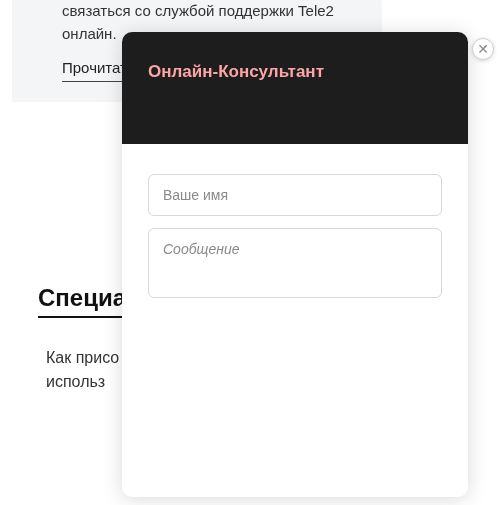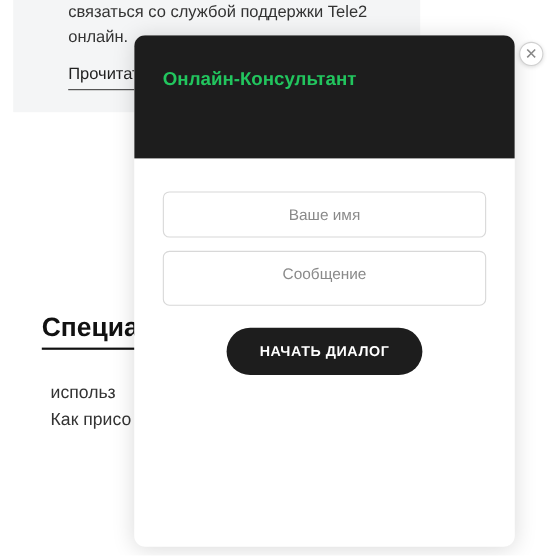--- a/index.html
+++ b/index.html
@@ -55,21 +55,21 @@
     height: 465px;
     background: #fff;
     border-radius: 10px;
     box-shadow: 0 2px 20px rgba(0,0,0,0.15);
     display: flex;
     flex-direction: column;
     overflow: hidden;
   }
   .chat-header {
     background: #1d1d1d;
-    color: #22c55e;
+    color: #fca5a5;
     padding: 30px 10px 30px 26px;
   }
   .chat-title {
     font-size: 17px;
     font-weight: 700;
     margin-bottom: 32px;
   }
   .chat-instruction {
     font-size: 14px;
     font-weight: 700;
@@ -84,28 +84,28 @@
   }
   .chat-input, .chat-textarea {
     width: 100%;
     border: 1px solid #d8d8d8;
     border-radius: 6px;
     padding: 12px 14px;
     font-size: 14px;
     color: #333;
     font-family: inherit;
     outline: none;
-    text-align: center;
   }
   .chat-input::placeholder, .chat-textarea::placeholder {
     color: #8a8a8a;
   }
   .chat-textarea {
-    height: 50px;
+    height: 70px;
     resize: none;
+    font-style: italic;
   }
   .chat-submit {
     align-self: center;
     margin-top: 8px;
     background: #1d1d1d;
     color: #fff;
     border: none;
     border-radius: 999px;
     padding: 14px 30px;
     font-size: 13px;
@@ -136,30 +136,29 @@
 <body>
 
 <div class="bg-card">
   <div class="desc">связаться со службой поддержки Tele2 онлайн.</div>
   <span class="readmore">Прочитат</span>
 </div>
 
 <div class="bg-heading">Специал</div>
 
 <div class="bg-para">
+  <div>Как присо</div>
   <div>использ</div>
-  <div>Как присо</div>
 </div>
 
 <div class="chat-widget">
   <div class="chat-header">
     <div class="chat-title">Онлайн-Консультант</div>
   </div>
   <div class="chat-body">
     <input class="chat-input" type="text" placeholder="Ваше имя" style="">
     <textarea class="chat-textarea" placeholder="Сообщение" style=""></textarea>
-    <button class="chat-submit">НАЧАТЬ ДИАЛОГ</button>
   </div>
 </div>
 
 <div class="close-btn">
   <span>✕</span>
 </div>
 
 </body></html>

